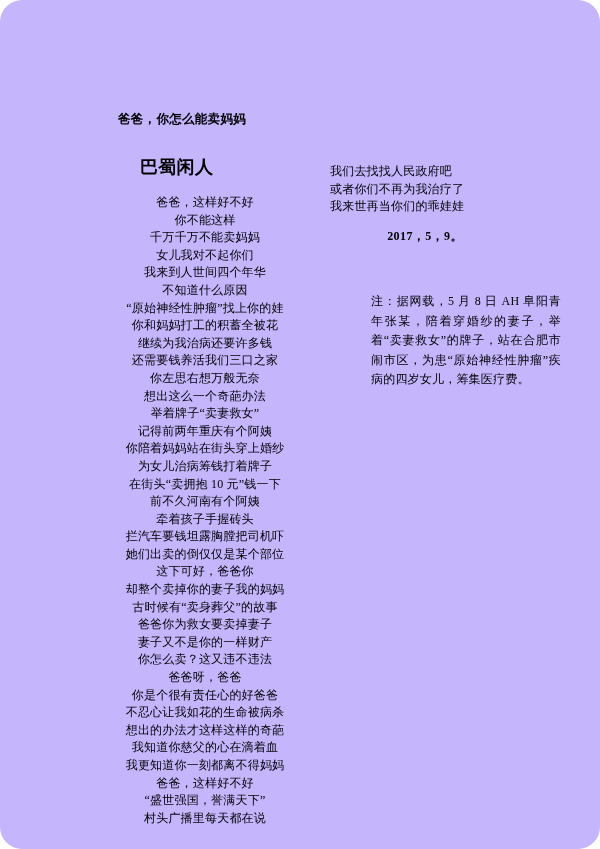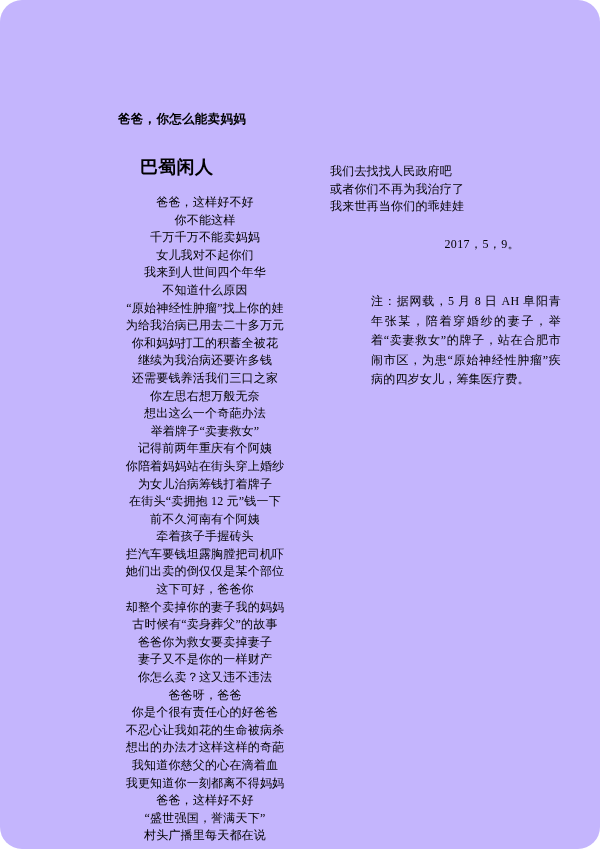--- a/index.html
+++ b/index.html
@@ -69,23 +69,23 @@
     font-size: 12px;
     line-height: 17.6px;
     text-align: left;
     letter-spacing: 0.2px;
   }
   .right-line {
     white-space: nowrap;
   }
   .date-line {
     font-size: 12px;
-    font-weight: normal;
-    text-align: right;
-    margin-top: 20px;
+    font-weight: bold;
+    text-align: center;
+    margin-top: 12px;
     letter-spacing: 0.4px;
   }
   .note-block {
     position: absolute;
     left: 330px;
     top: 292px;
     width: 190px;
     font-size: 12px;
     line-height: 19.5px;
     text-align: justify;
@@ -103,31 +103,30 @@
     <div class="poem-title">爸爸，你怎么能卖妈妈</div>
     <div class="poem-author">巴蜀闲人</div>
     <div class="poem-body">
       <div class="poem-line">爸爸，这样好不好</div>
       <div class="poem-line">你不能这样</div>
       <div class="poem-line">千万千万不能卖妈妈</div>
       <div class="poem-line">女儿我对不起你们</div>
       <div class="poem-line">我来到人世间四个年华</div>
       <div class="poem-line">不知道什么原因</div>
       <div class="poem-line">“原始神经性肿瘤”找上你的娃</div>
-      <div class="poem-line">为给我治病已用去二十多万元</div>
       <div class="poem-line">你和妈妈打工的积蓄全被花</div>
       <div class="poem-line">继续为我治病还要许多钱</div>
       <div class="poem-line">还需要钱养活我们三口之家</div>
       <div class="poem-line">你左思右想万般无奈</div>
       <div class="poem-line">想出这么一个奇葩办法</div>
       <div class="poem-line">举着牌子“卖妻救女”</div>
       <div class="poem-line">记得前两年重庆有个阿姨</div>
       <div class="poem-line">你陪着妈妈站在街头穿上婚纱</div>
       <div class="poem-line">为女儿治病筹钱打着牌子</div>
-      <div class="poem-line">在街头“卖拥抱 12 元”钱一下</div>
+      <div class="poem-line">在街头“卖拥抱 10 元”钱一下</div>
       <div class="poem-line">前不久河南有个阿姨</div>
       <div class="poem-line">牵着孩子手握砖头</div>
       <div class="poem-line">拦汽车要钱坦露胸膛把司机吓</div>
       <div class="poem-line">她们出卖的倒仅仅是某个部位</div>
       <div class="poem-line">这下可好，爸爸你</div>
       <div class="poem-line">却整个卖掉你的妻子我的妈妈</div>
       <div class="poem-line">古时候有“卖身葬父”的故事</div>
       <div class="poem-line">爸爸你为救女要卖掉妻子</div>
       <div class="poem-line">妻子又不是你的一样财产</div>
       <div class="poem-line">你怎么卖？这又违不违法</div>

